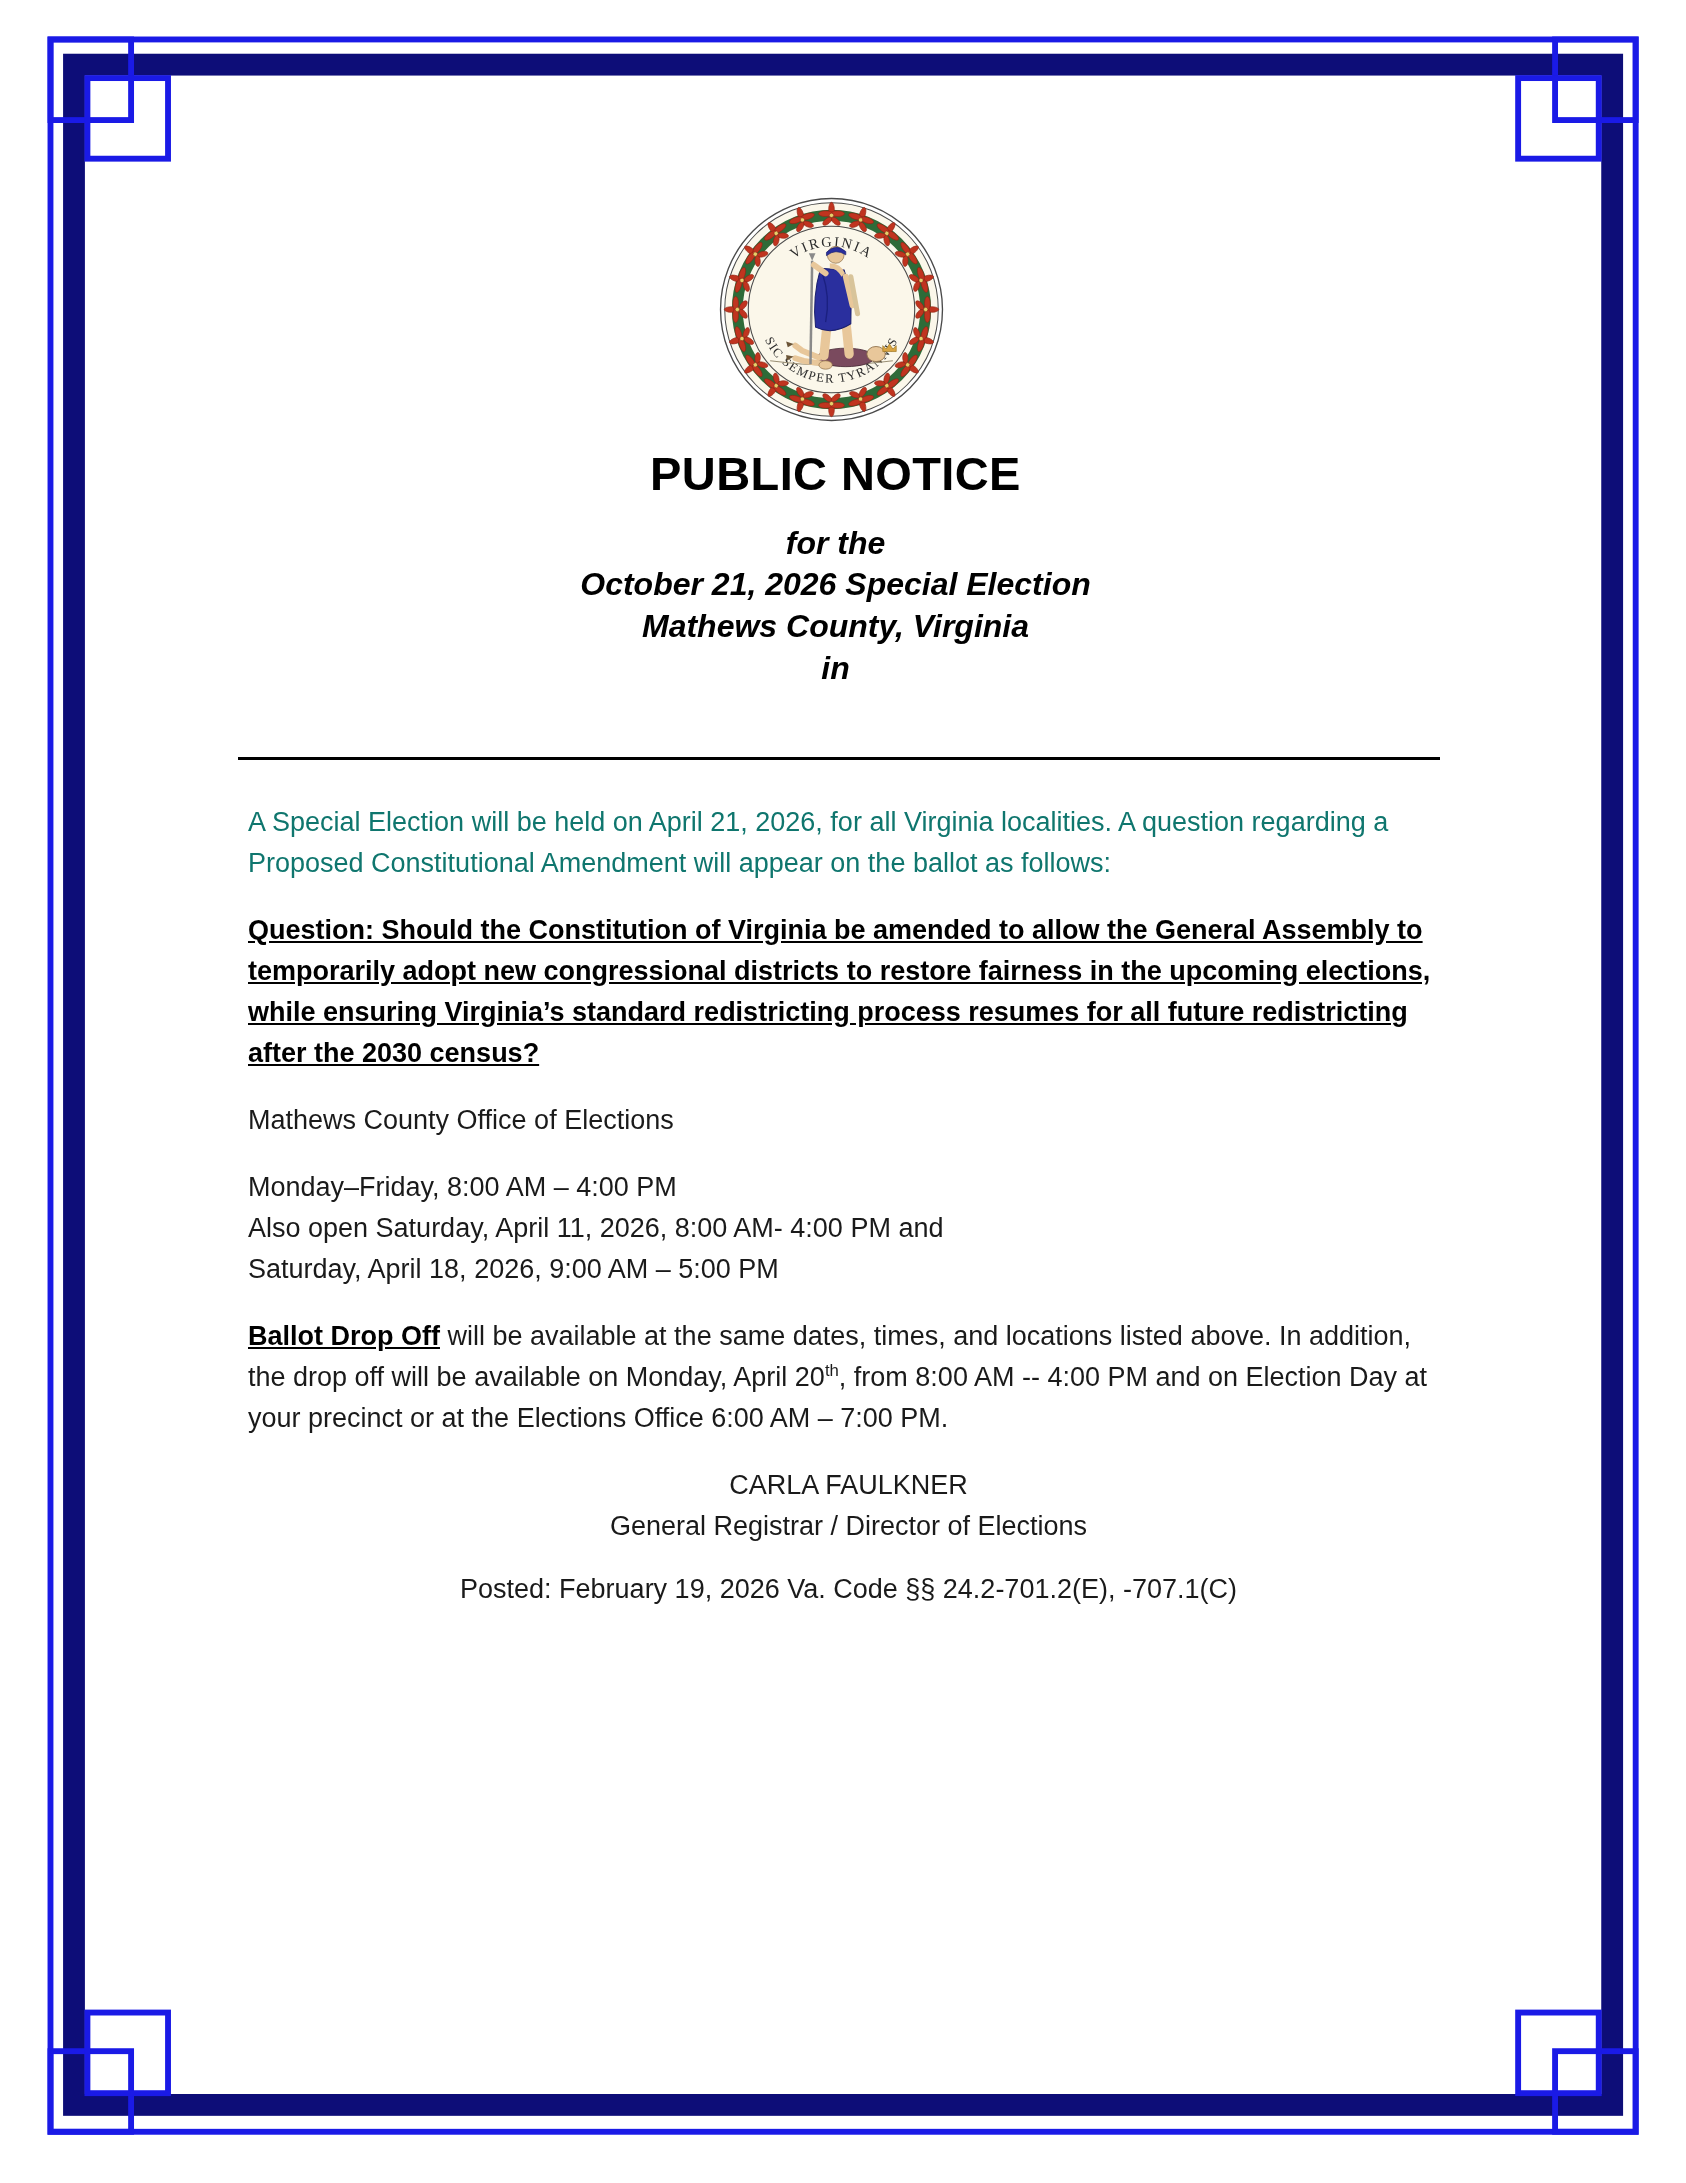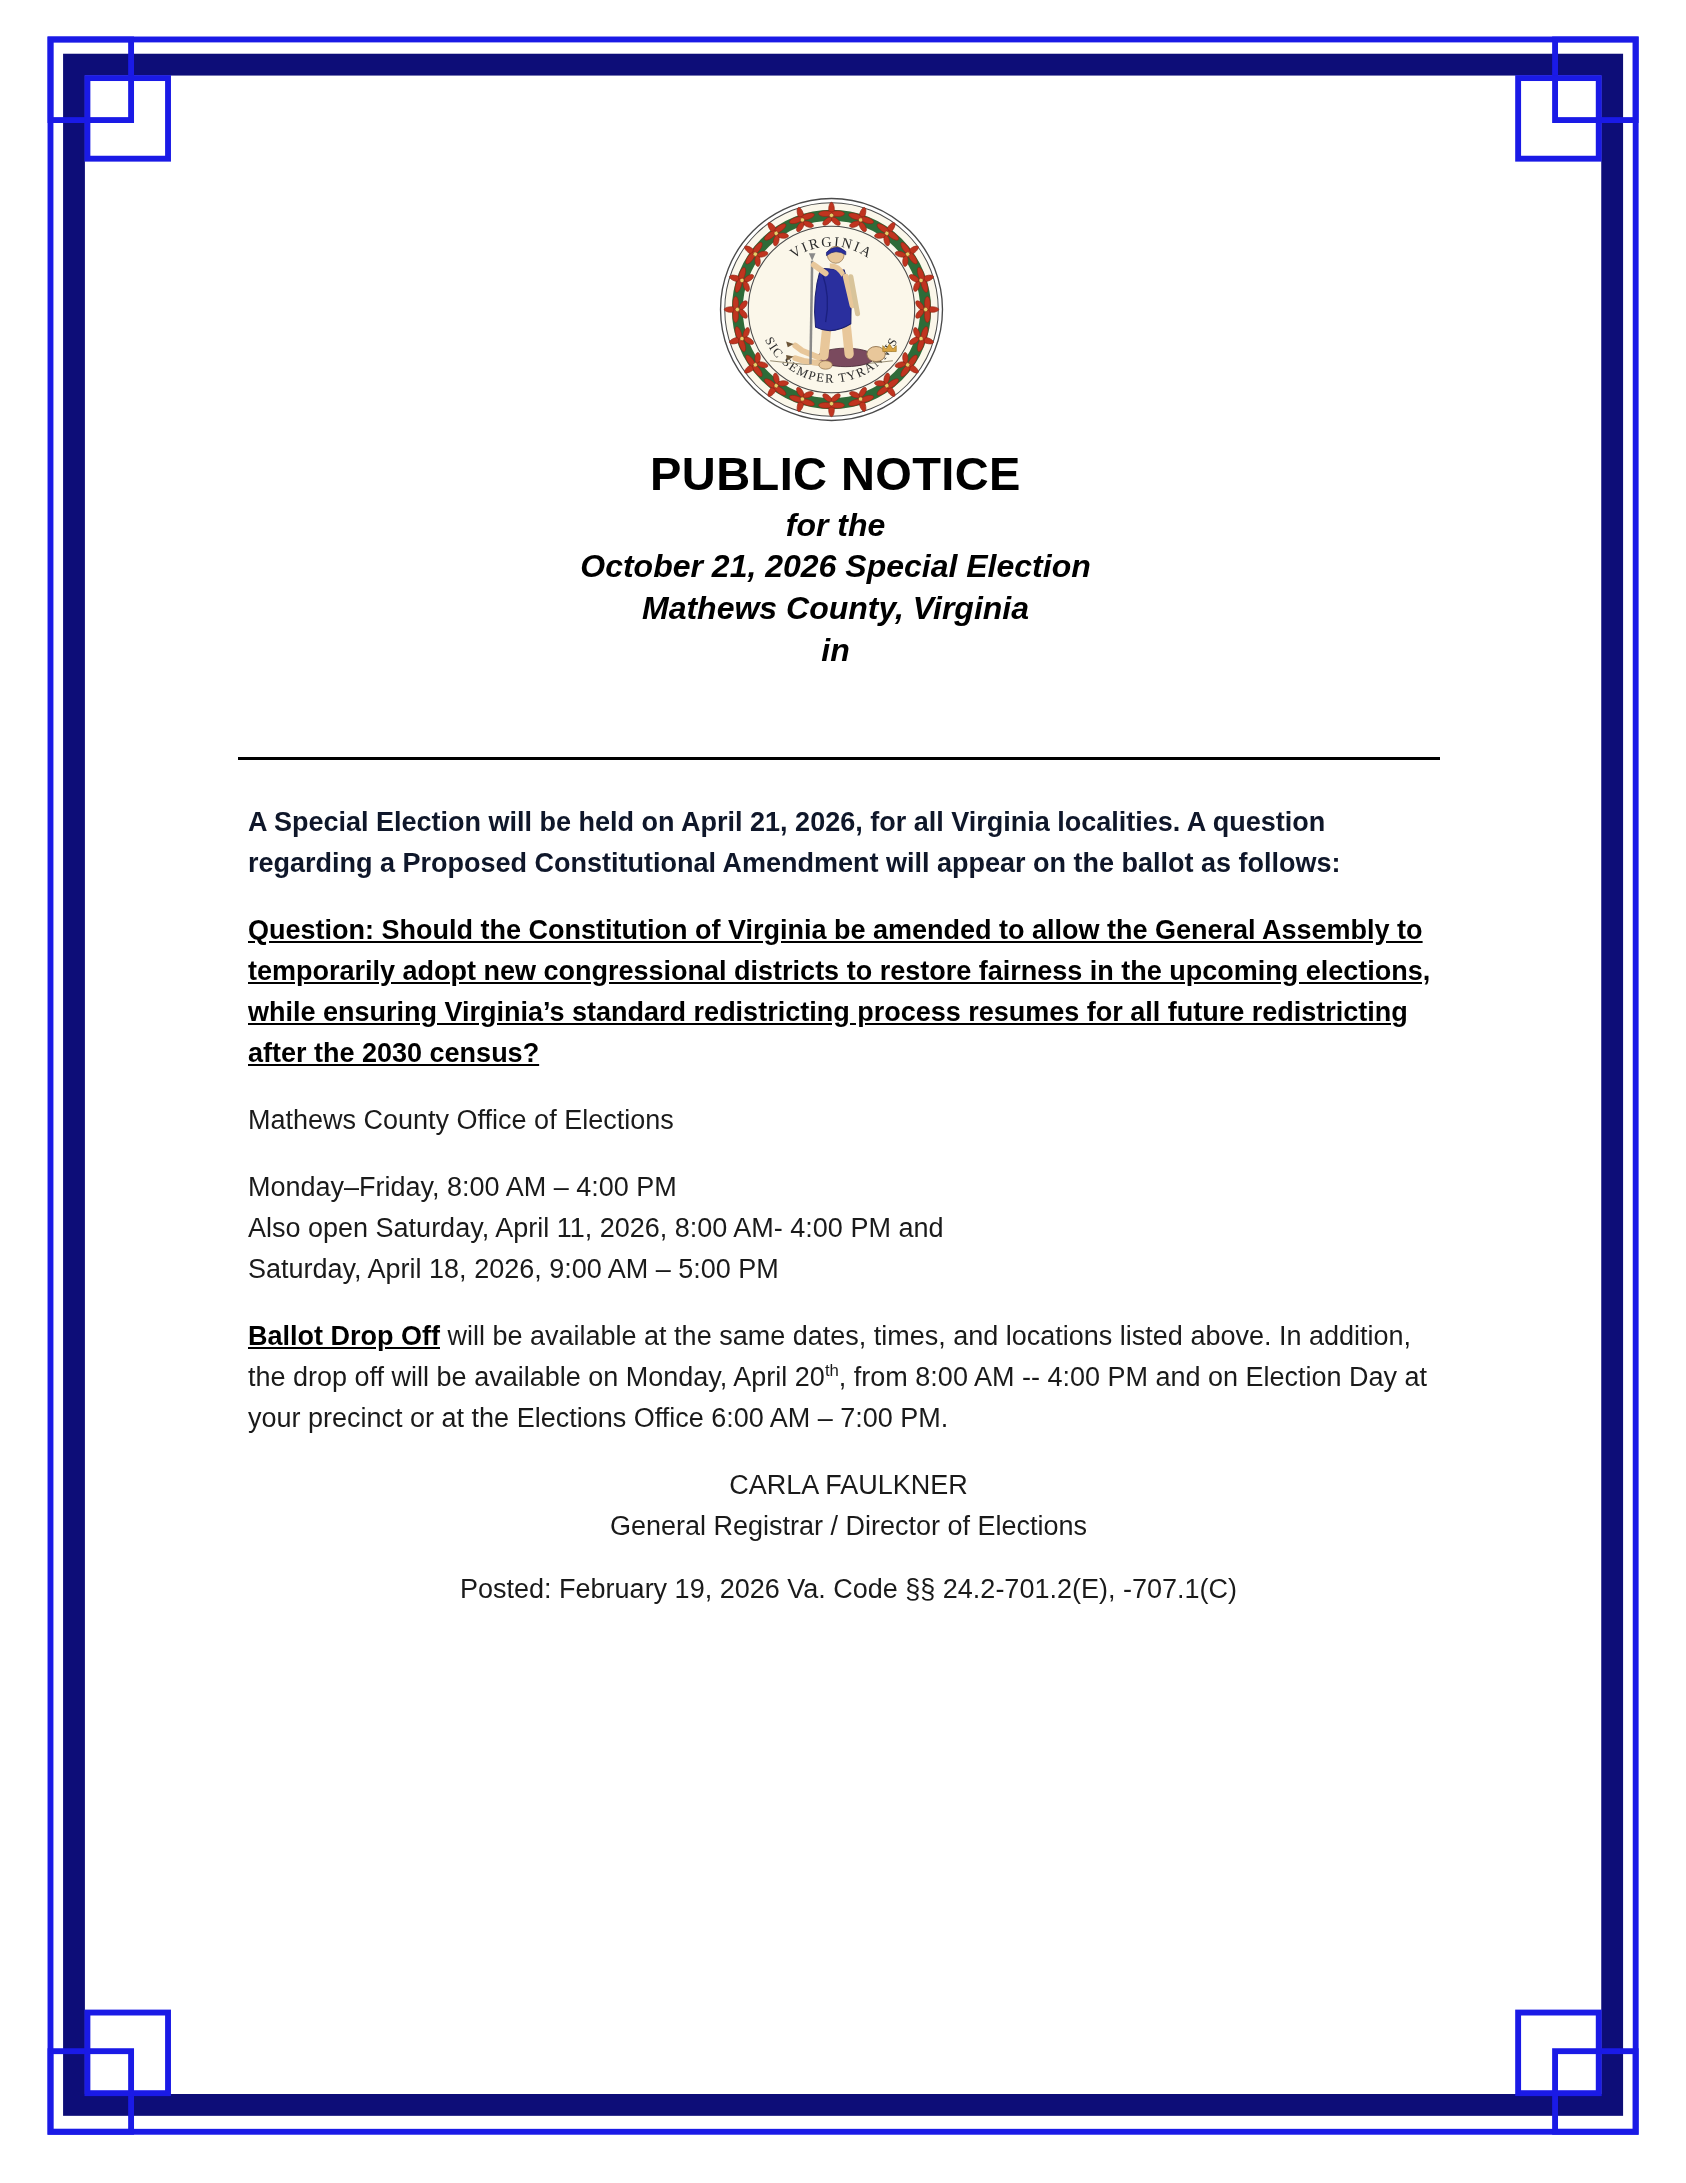--- a/index.html
+++ b/index.html
@@ -56,21 +56,21 @@
     line-height: 1.08;
     margin: 0;
   }
   .subtitle-line {
     font-size: 32px;
     font-weight: bold;
     font-style: italic;
     color: #000;
     line-height: 1.30;
   }
-  #subtitle-block { margin-top: 5px; }
+  #subtitle-block { margin-top: 23px; }
 
   #divider-rule {
     position: absolute;
     left: 238px;
     top: 757px;
     width: 1202px;
     height: 3.4px;
     background: #000000;
   }
 
@@ -81,21 +81,21 @@
     width: 1201px;
     font-size: 27px;
     color: #1a1a1a;
     line-height: 1.52;
   }
   #body-text p { margin: 0 0 26px 0; }
   .bu { font-weight: bold; text-decoration: underline; color: #000; text-align: center; }
   .hl { background: #FFFF00; font-weight: bold; color: #000; }
   .sup { font-size: 0.62em; vertical-align: super; line-height: 0; }
 
-  .para-lead { font-weight: bold; color: #0f172a; }
+  .para-lead { font-weight: normal; color: #0f766e; }
 
   #sig-block { margin-top: 3.4px; text-align: center; }
   #sig-block div { line-height: 1.52; }
   #posted-line { margin-top: 22px; }
 </style>
 </head>
 <body>
 
 <svg id="border-frame" viewBox="0 0 2009 2600" width="1687" height="2183" xmlns="http://www.w3.org/2000/svg">
 

